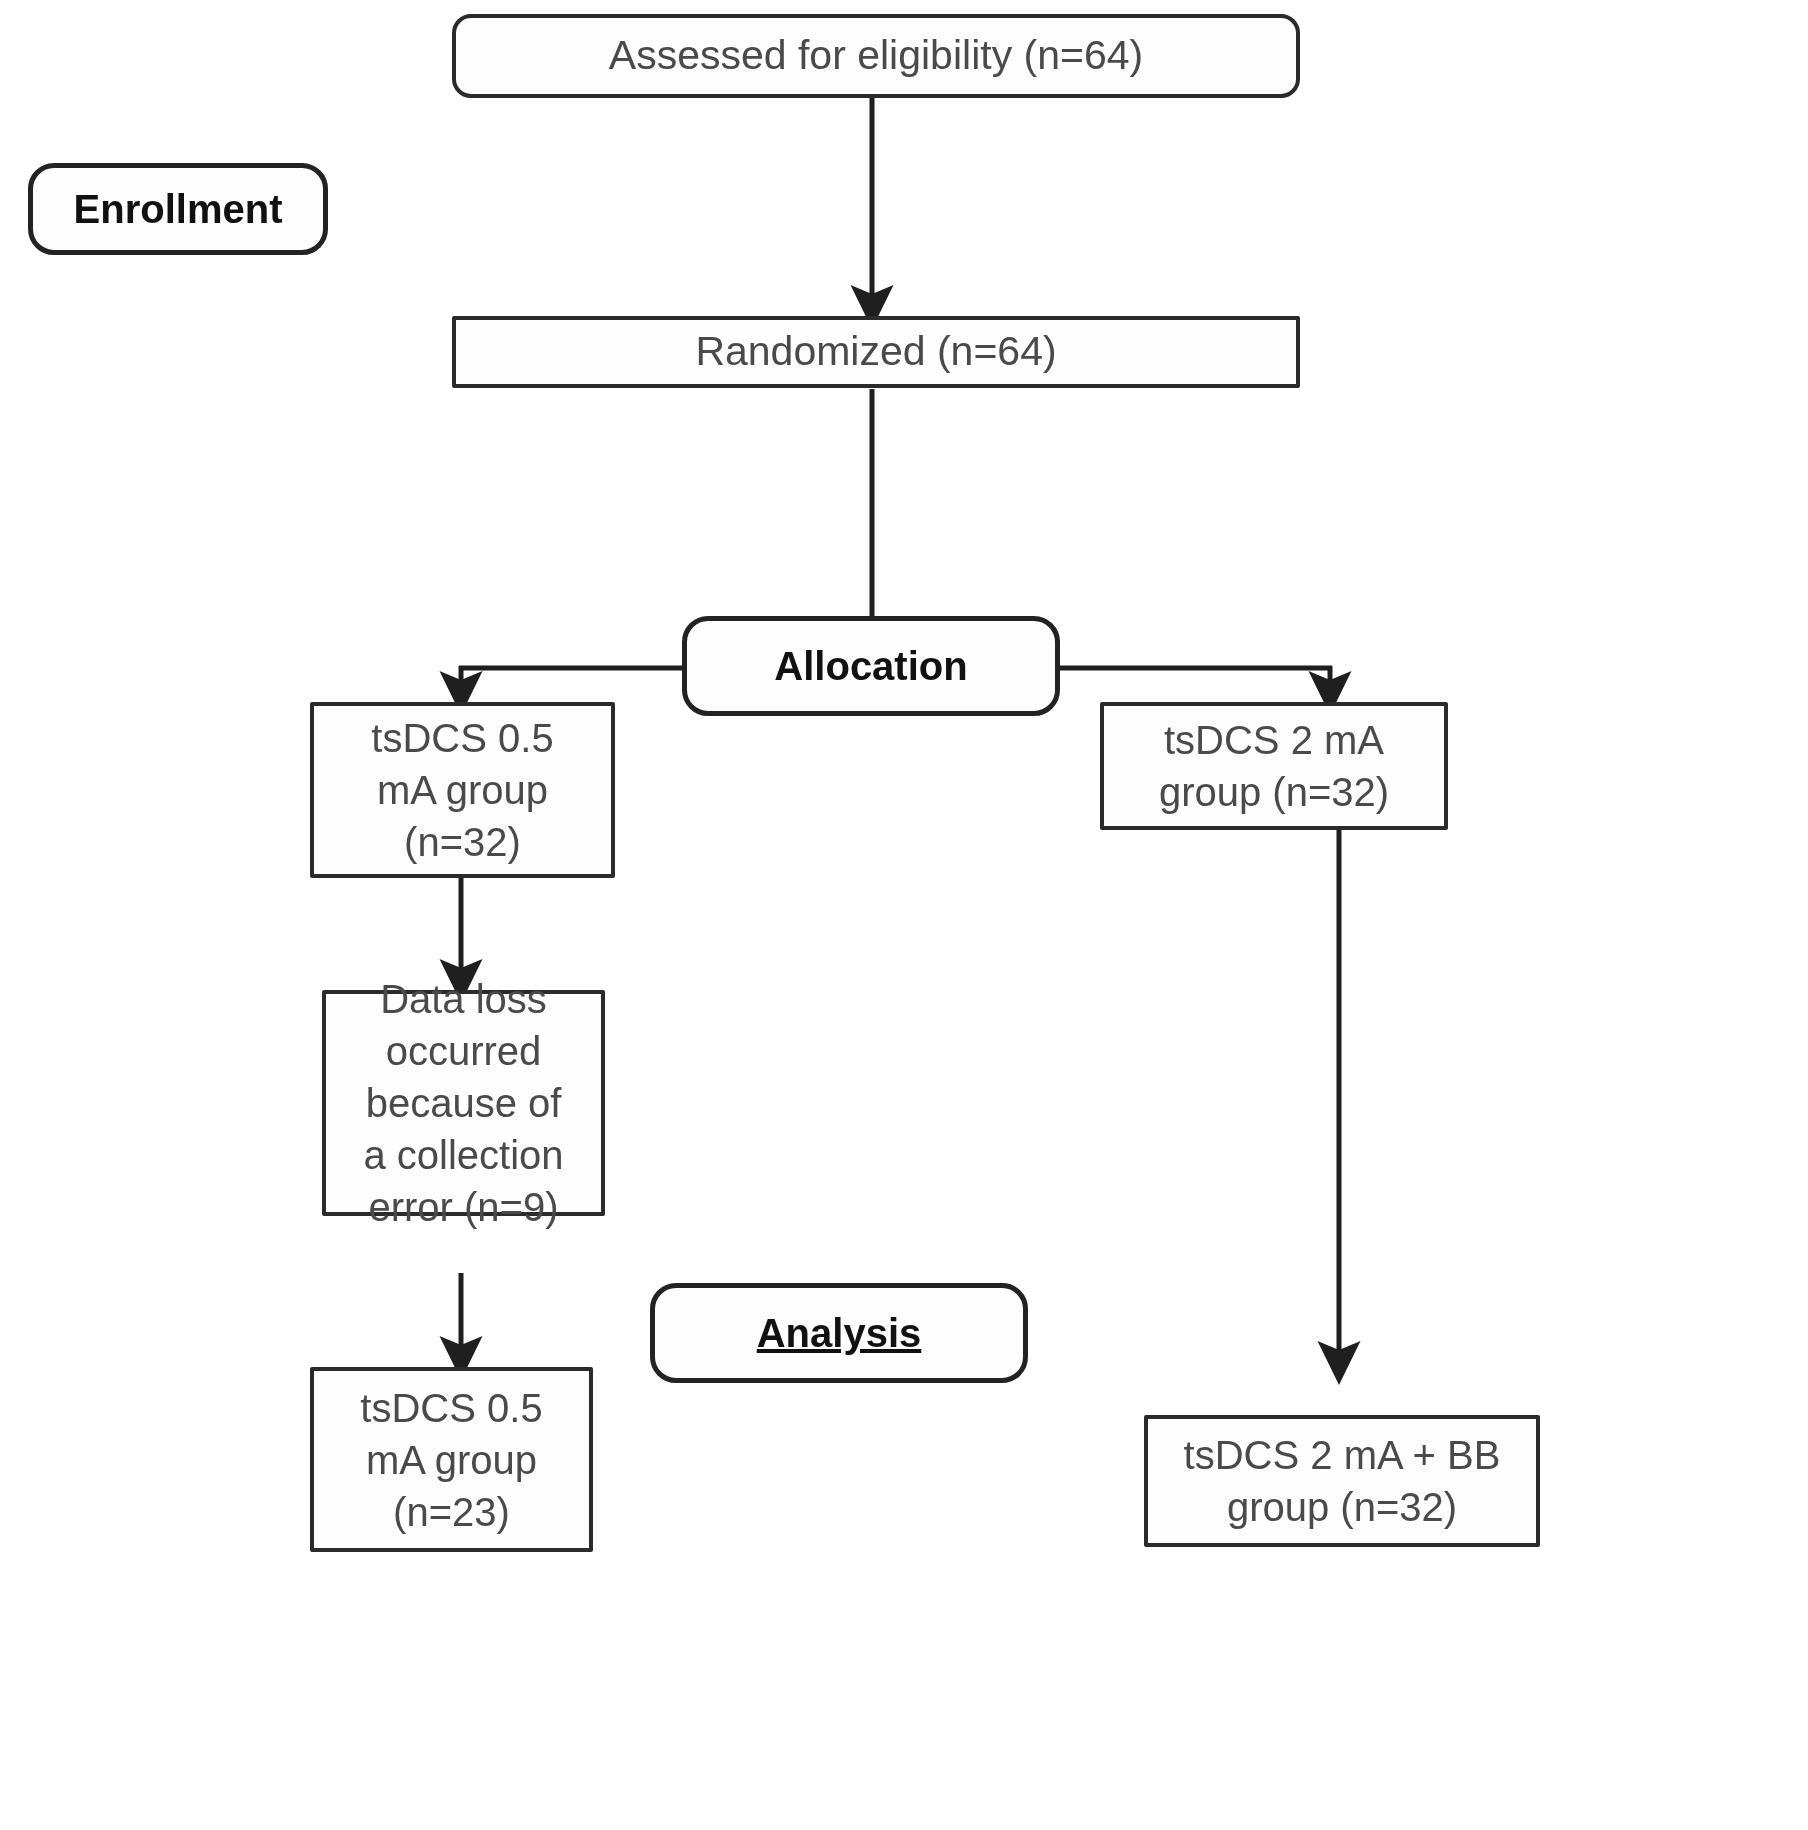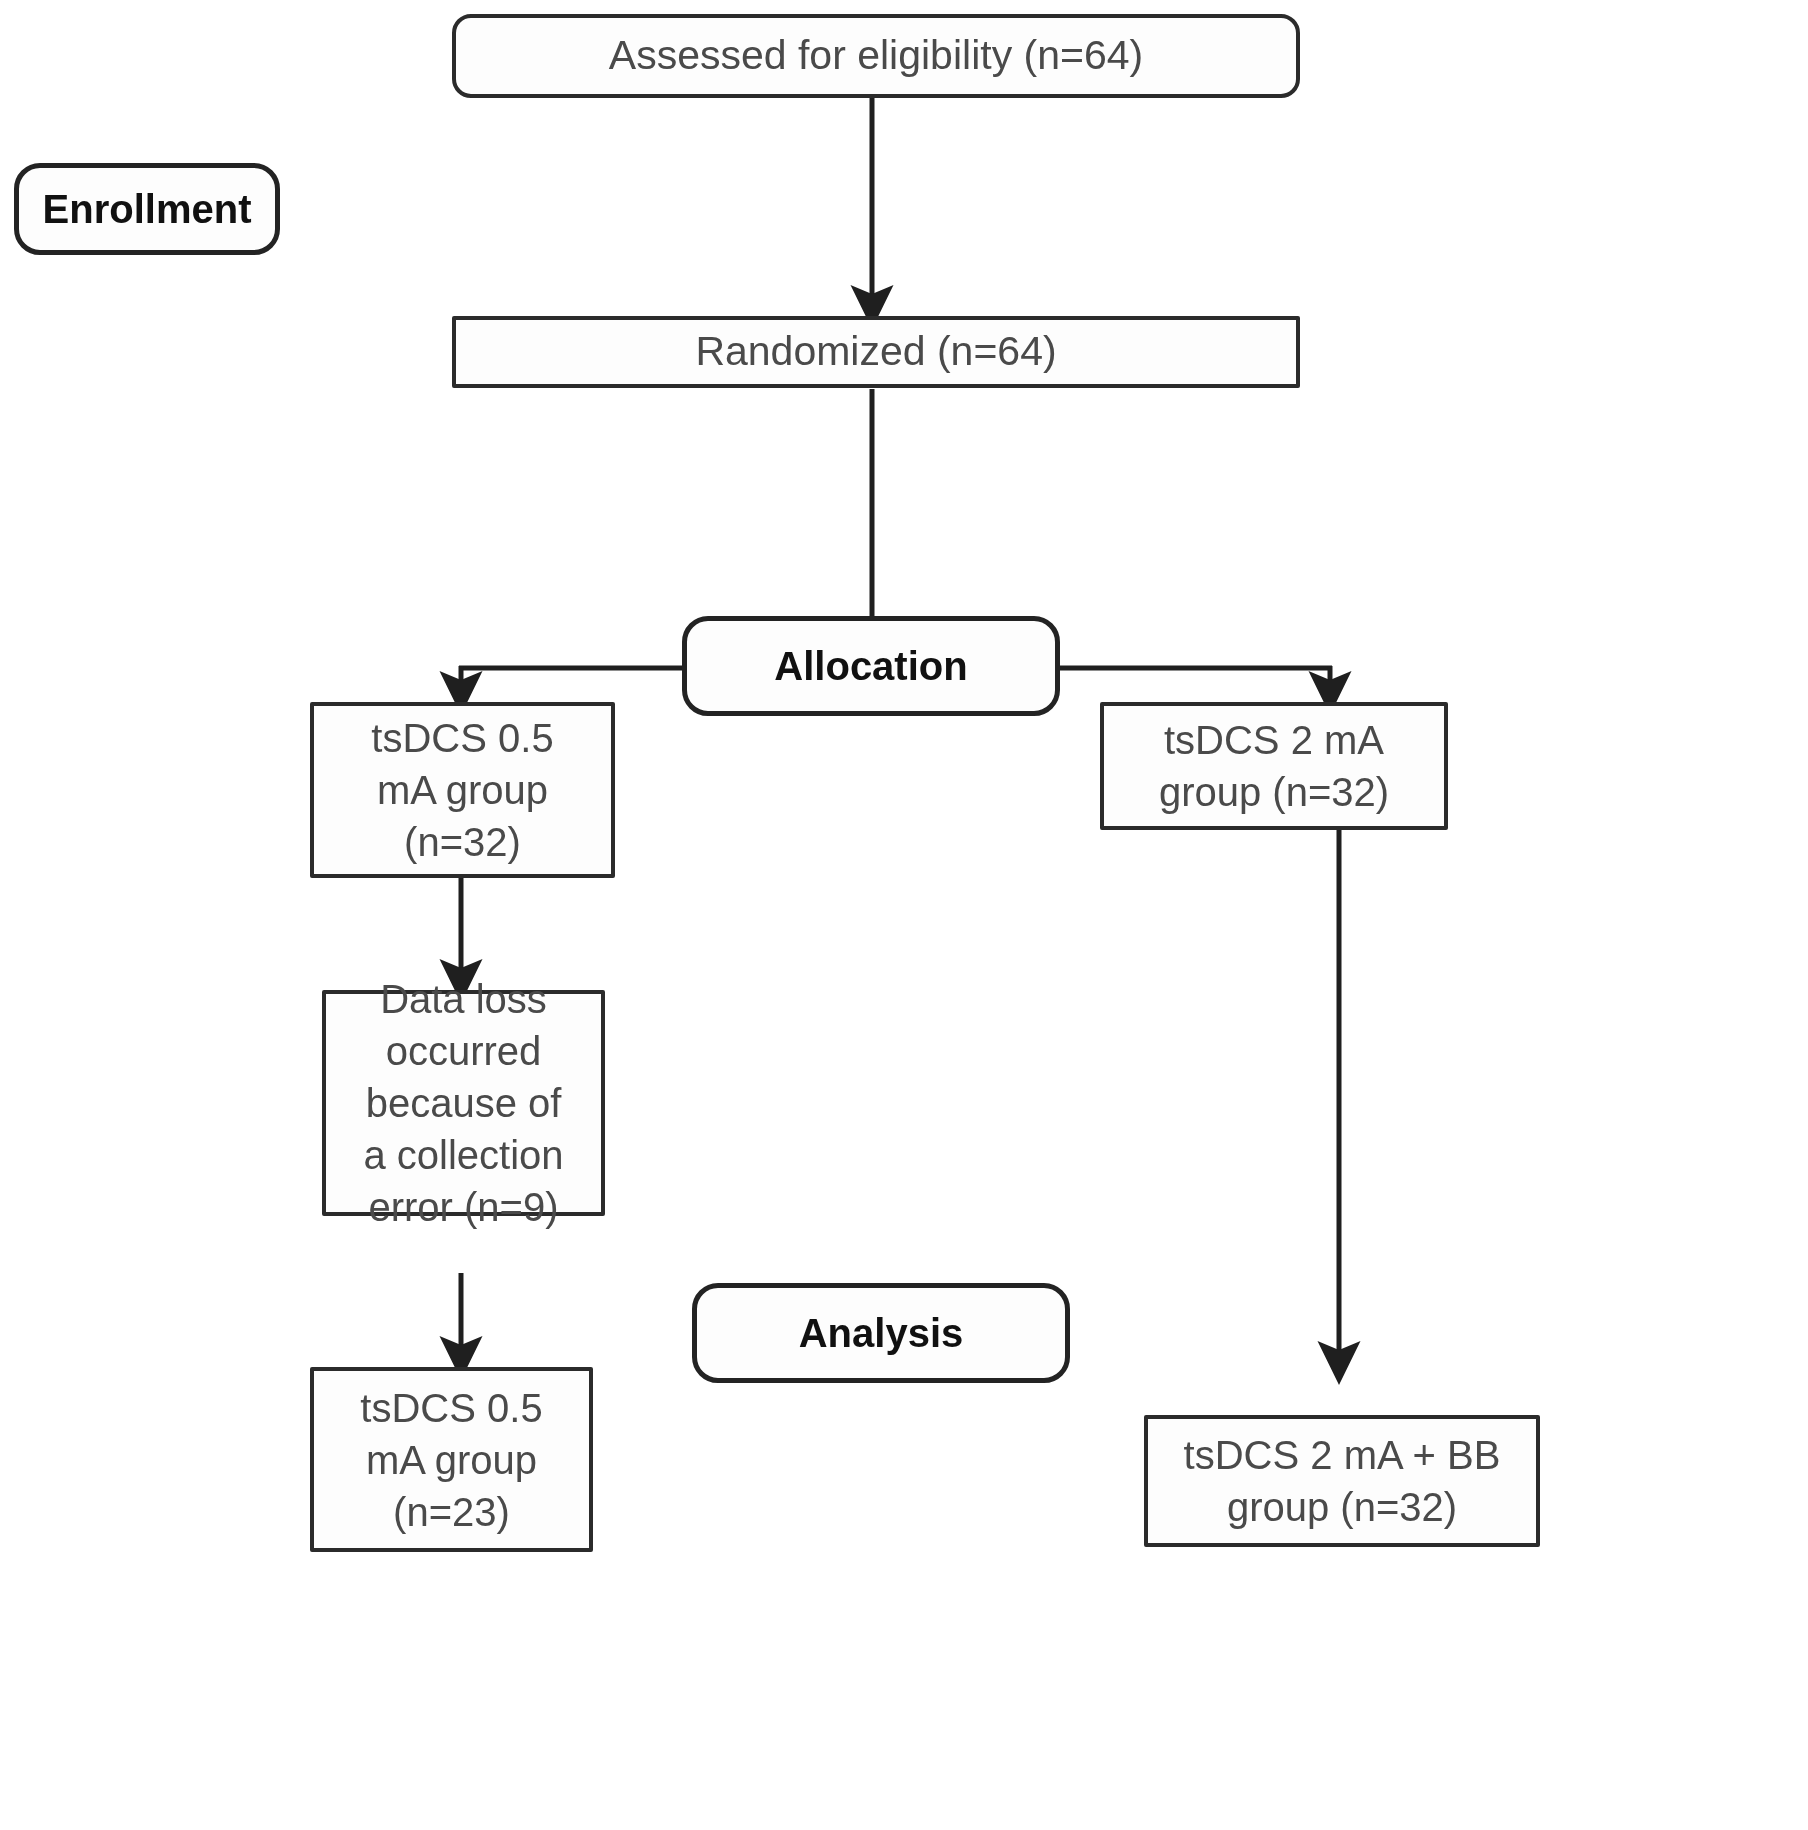--- a/index.html
+++ b/index.html
@@ -58,21 +58,21 @@
     white-space: pre-line;
   }
 
   
   #node-assessed {
     left: 452px;  top: 14px;   width: 848px; height: 84px;
     font-size: 41px;
     border-radius: 19px;
   }
   #node-enrollment {
-    left: 14px;   top: 163px;  width: 266px; height: 92px;
+    left: 28px;   top: 163px;  width: 300px; height: 92px;
     font-size: 40px;
   }
   #node-randomized {
     left: 452px;  top: 316px;  width: 848px; height: 72px;
     font-size: 41px;
   }
   #node-allocation {
     left: 682px;  top: 616px;  width: 378px; height: 100px;
     font-size: 40px;
   }
@@ -82,22 +82,23 @@
   }
   #node-right-alloc {
     left: 1100px; top: 702px;  width: 348px; height: 128px;
     font-size: 40px;
   }
   #node-dataloss {
     left: 322px;  top: 990px;  width: 283px; height: 226px;
     font-size: 40px;
   }
   #node-analysis {
-    left: 692px;  top: 1283px; width: 378px; height: 100px;
-    font-size: 40px;
+    left: 650px;  top: 1283px; width: 378px; height: 100px;
+    font-size: 40px;
+    text-decoration: underline;
   }
   #node-left-analysis {
     left: 310px;  top: 1367px; width: 283px; height: 185px;
     font-size: 40px;
   }
   #node-right-analysis {
     left: 1144px; top: 1372px; width: 396px; height: 132px;
     font-size: 40px;
     margin-top: 43px;
   }

